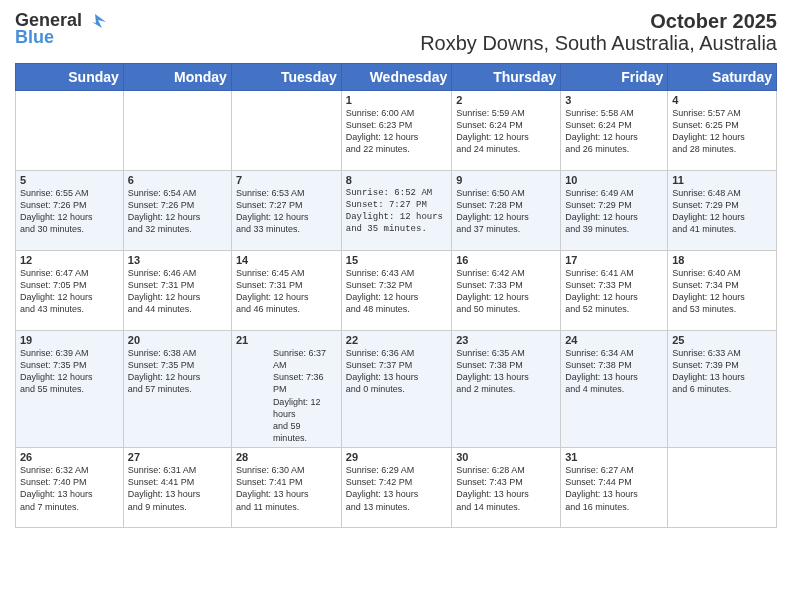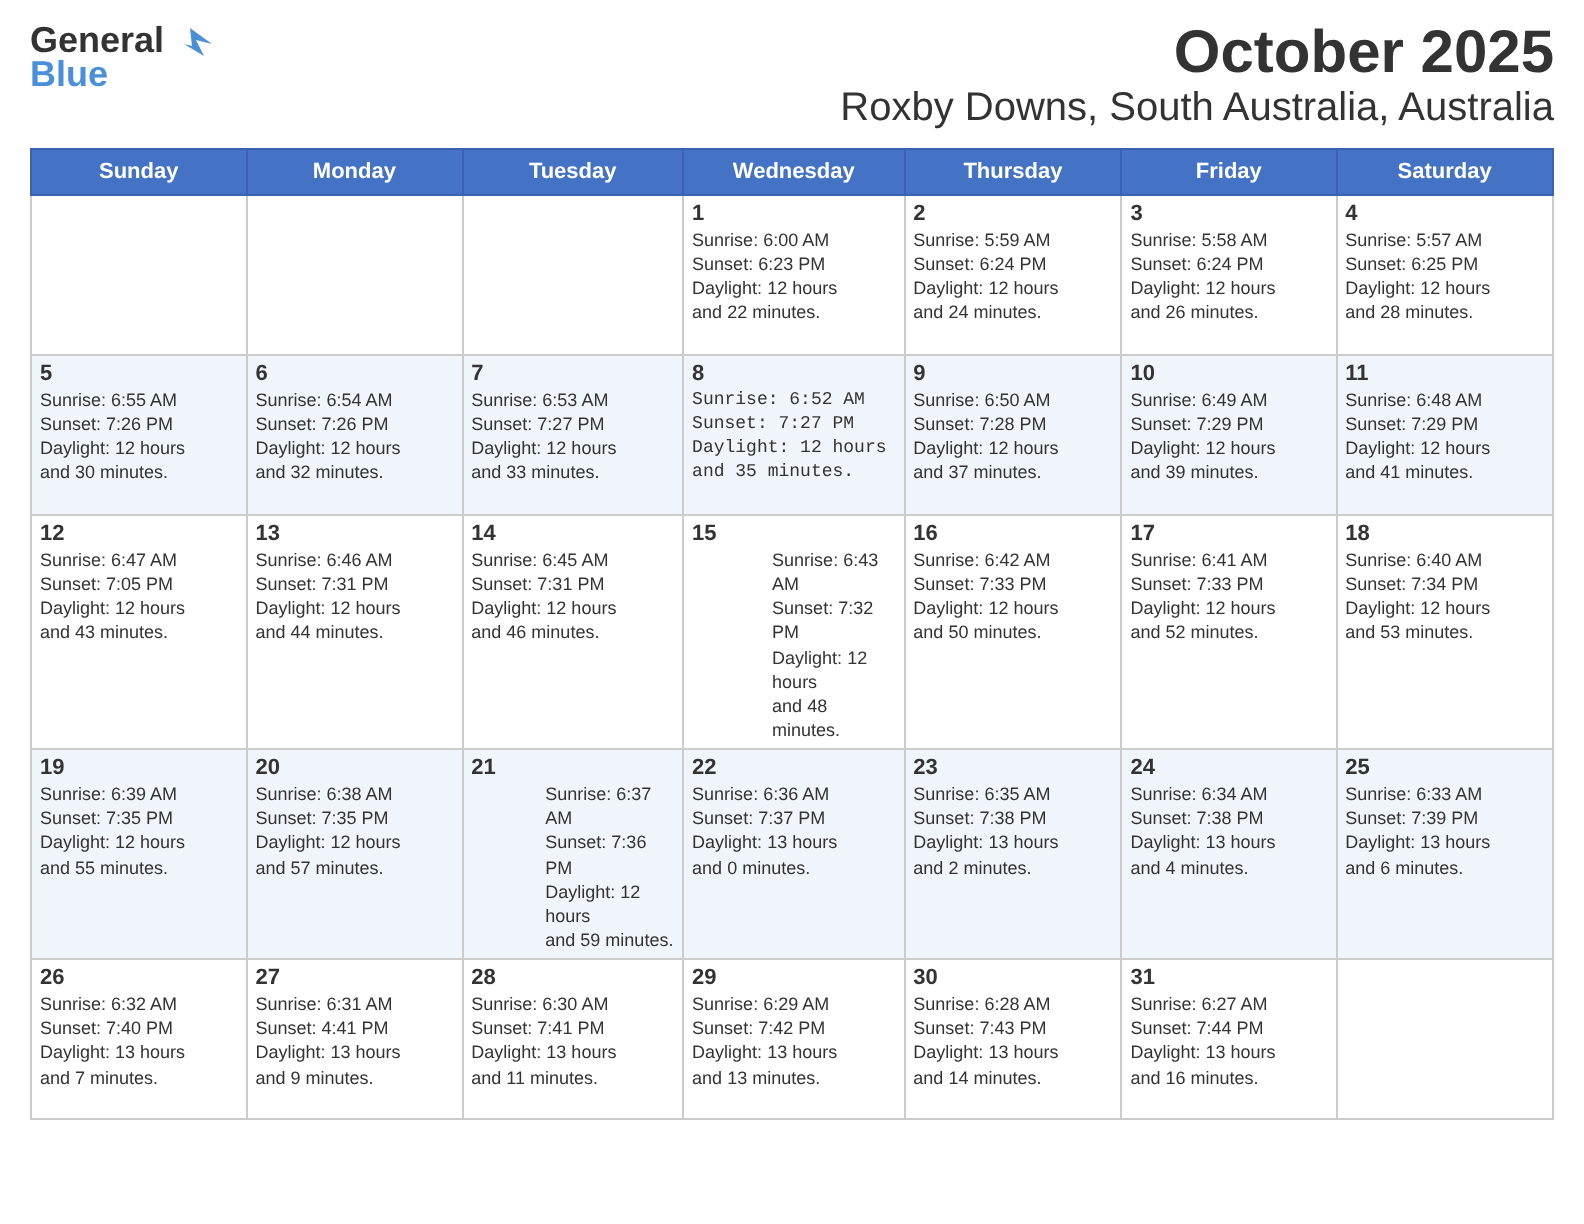--- a/index.html
+++ b/index.html
@@ -30,42 +30,42 @@
     .logo-text {
       font-size: 18px;
       font-weight: bold;
       color: #333;
       line-height: 1.1;
     }
     .title-block {
       text-align: right;
     }
     .title-block h1 {
-      font-size: 30px;
+      font-size: 20px;
       font-weight: bold;
       color: #333;
       line-height: 1.1;
     }
     .title-block h2 {
       font-size: 20px;
       font-weight: normal;
       color: #333;
     }
     .calendar {
       width: 100%;
       border-collapse: collapse;
       border: 1px solid #ccc;
     }
     .calendar th {
       background: #4472c4;
       color: #fff;
-      font-size: 11px;
+      font-size: 14px;
       font-weight: bold;
       padding: 5px 4px;
-      text-align: center;
+      text-align: right;
       border: 1px solid #3a62b0;
     }
     .calendar td {
       vertical-align: top;
       border: 1px solid #ccc;
       padding: 3px 4px;
       width: 113px;
       height: 80px;
       font-size: 9.5px;
       color: #333;
@@ -225,21 +225,21 @@
           </td>
           <td>
             <span class="day-num">14</span>
             <div class="day-info" style="white-space: pre-line;">Sunrise: 6:45 AM
 Sunset: 7:31 PM
 Daylight: 12 hours
 and 46 minutes.</div>
           </td>
           <td>
             <span class="day-num">15</span>
-            <div class="day-info" style="white-space: pre-line; margin-left: 40px;">Sunrise: 6:43 AM
+            <div class="day-info" style="white-space: pre-line;">Sunrise: 6:43 AM
 Sunset: 7:32 PM
 Daylight: 12 hours
 and 48 minutes.</div>
           </td>
           <td>
             <span class="day-num">16</span>
             <div class="day-info" style="white-space: pre-line;">Sunrise: 6:42 AM
 Sunset: 7:33 PM
 Daylight: 12 hours
 and 50 minutes.</div>

